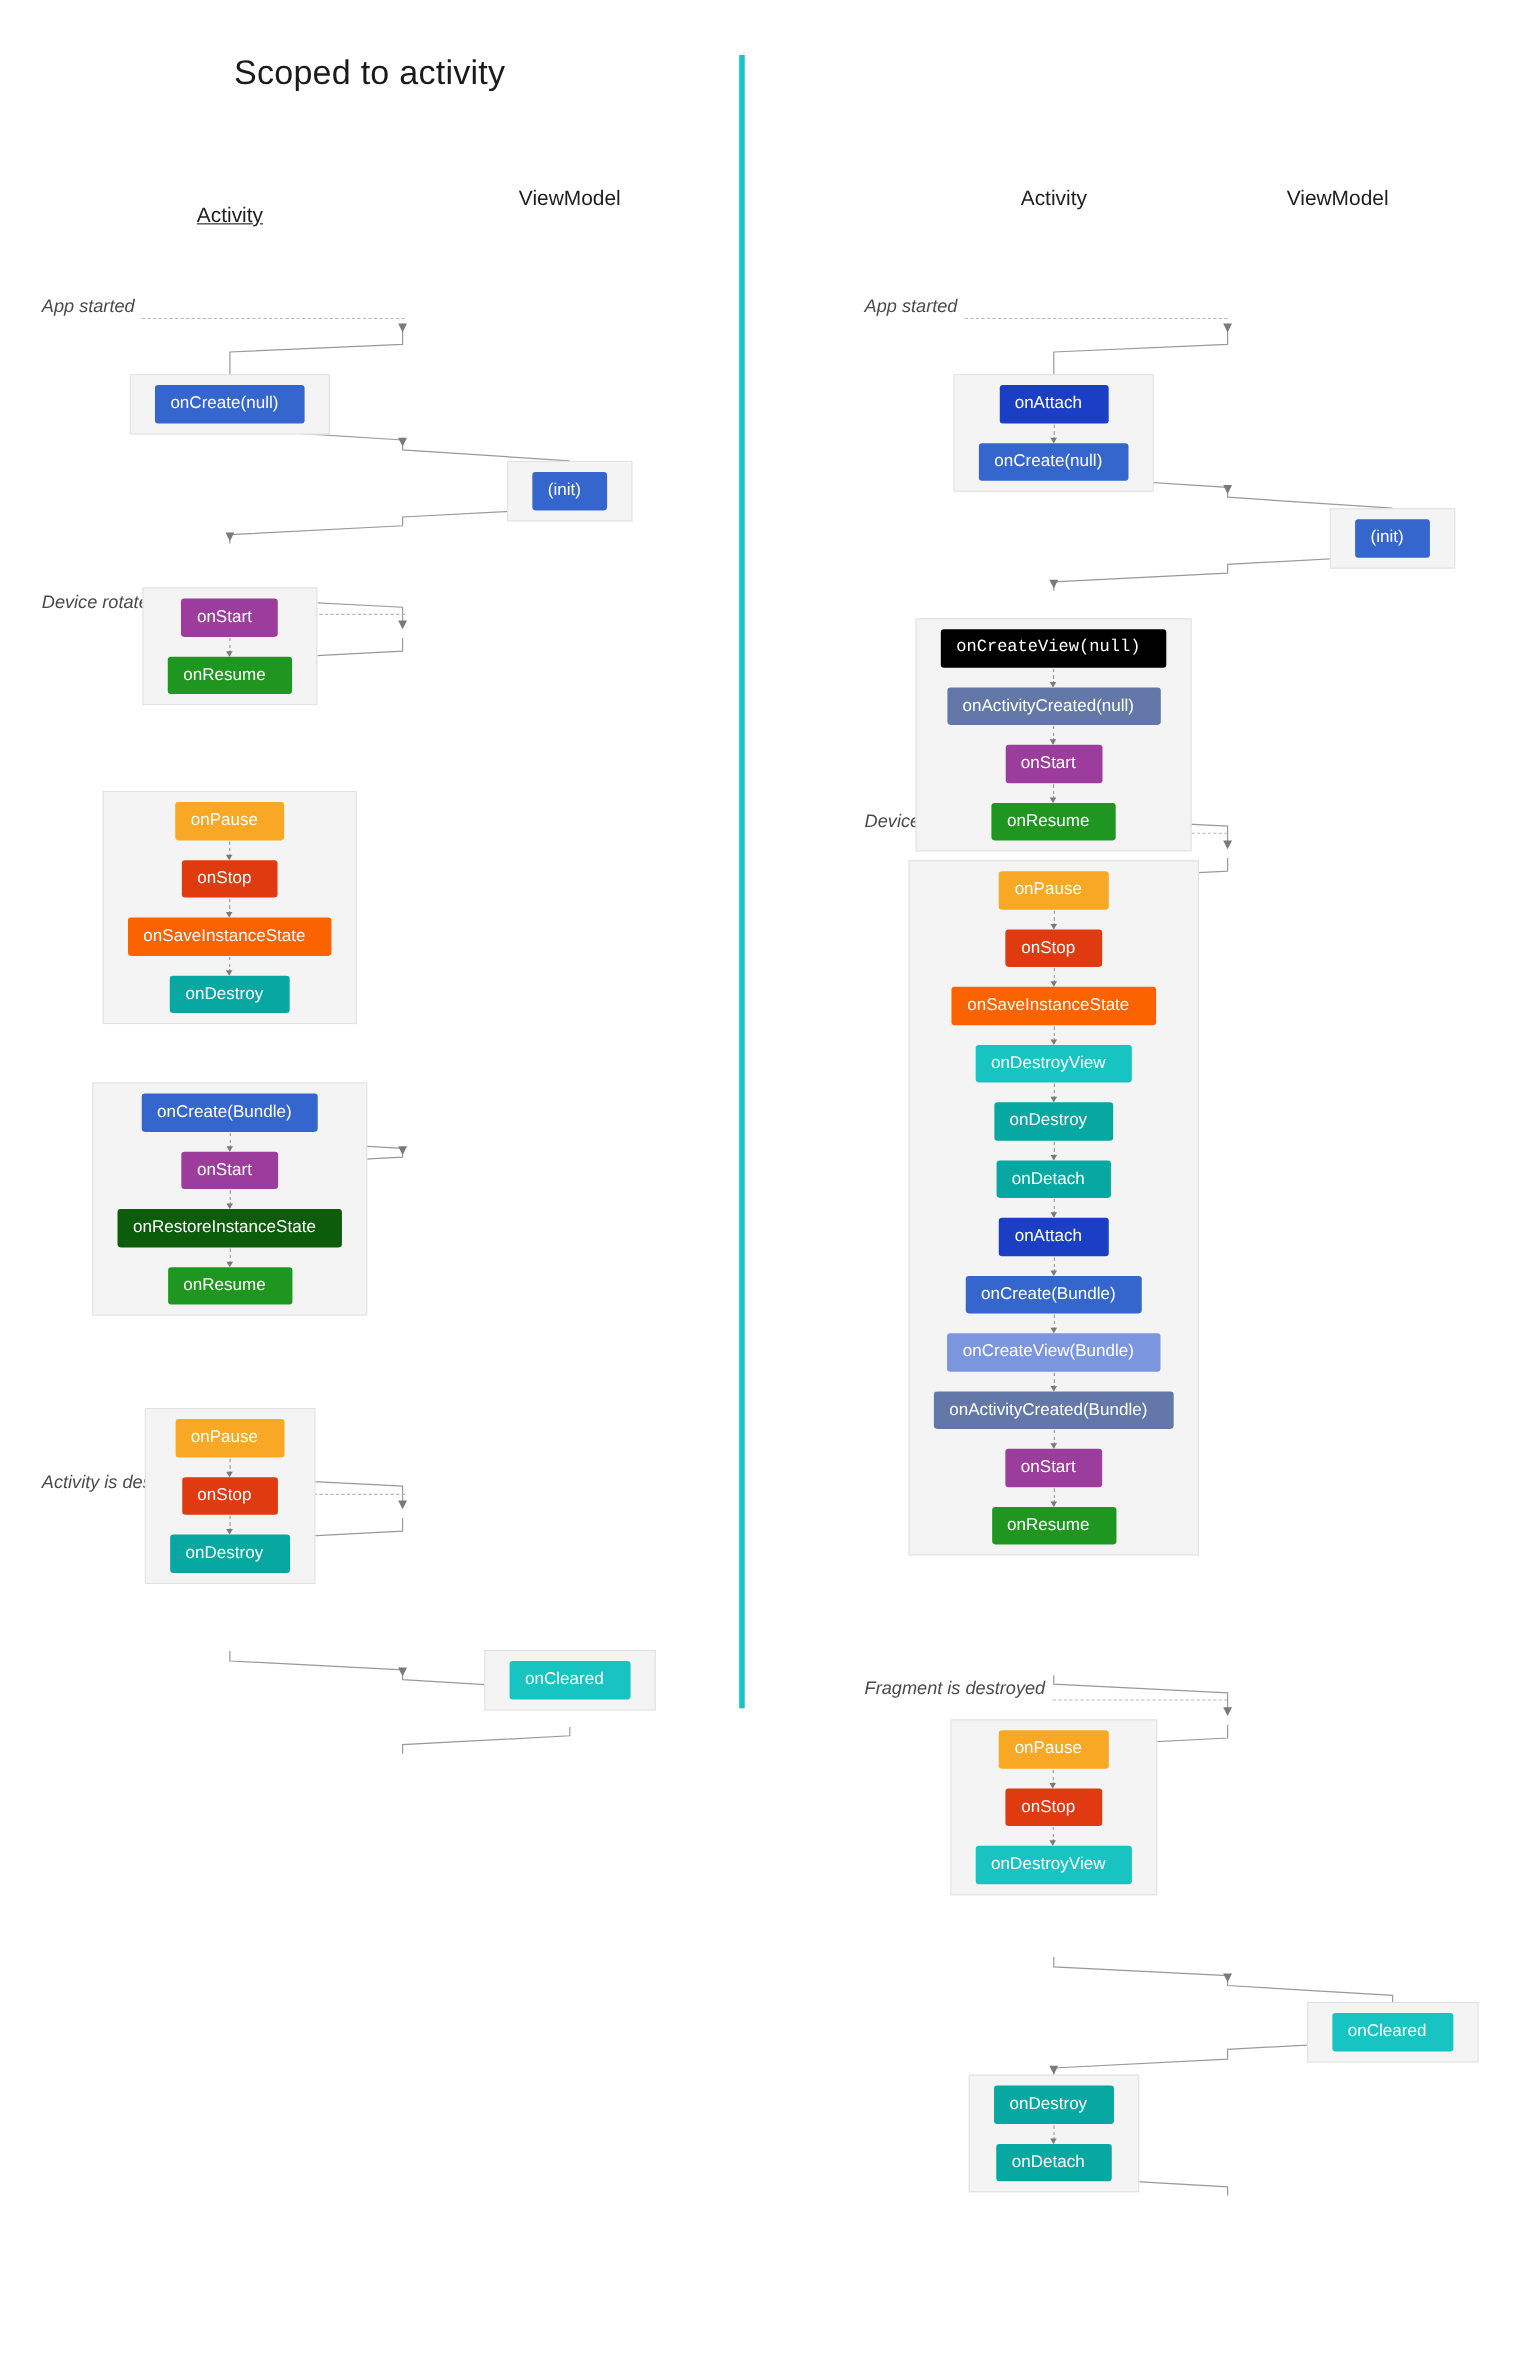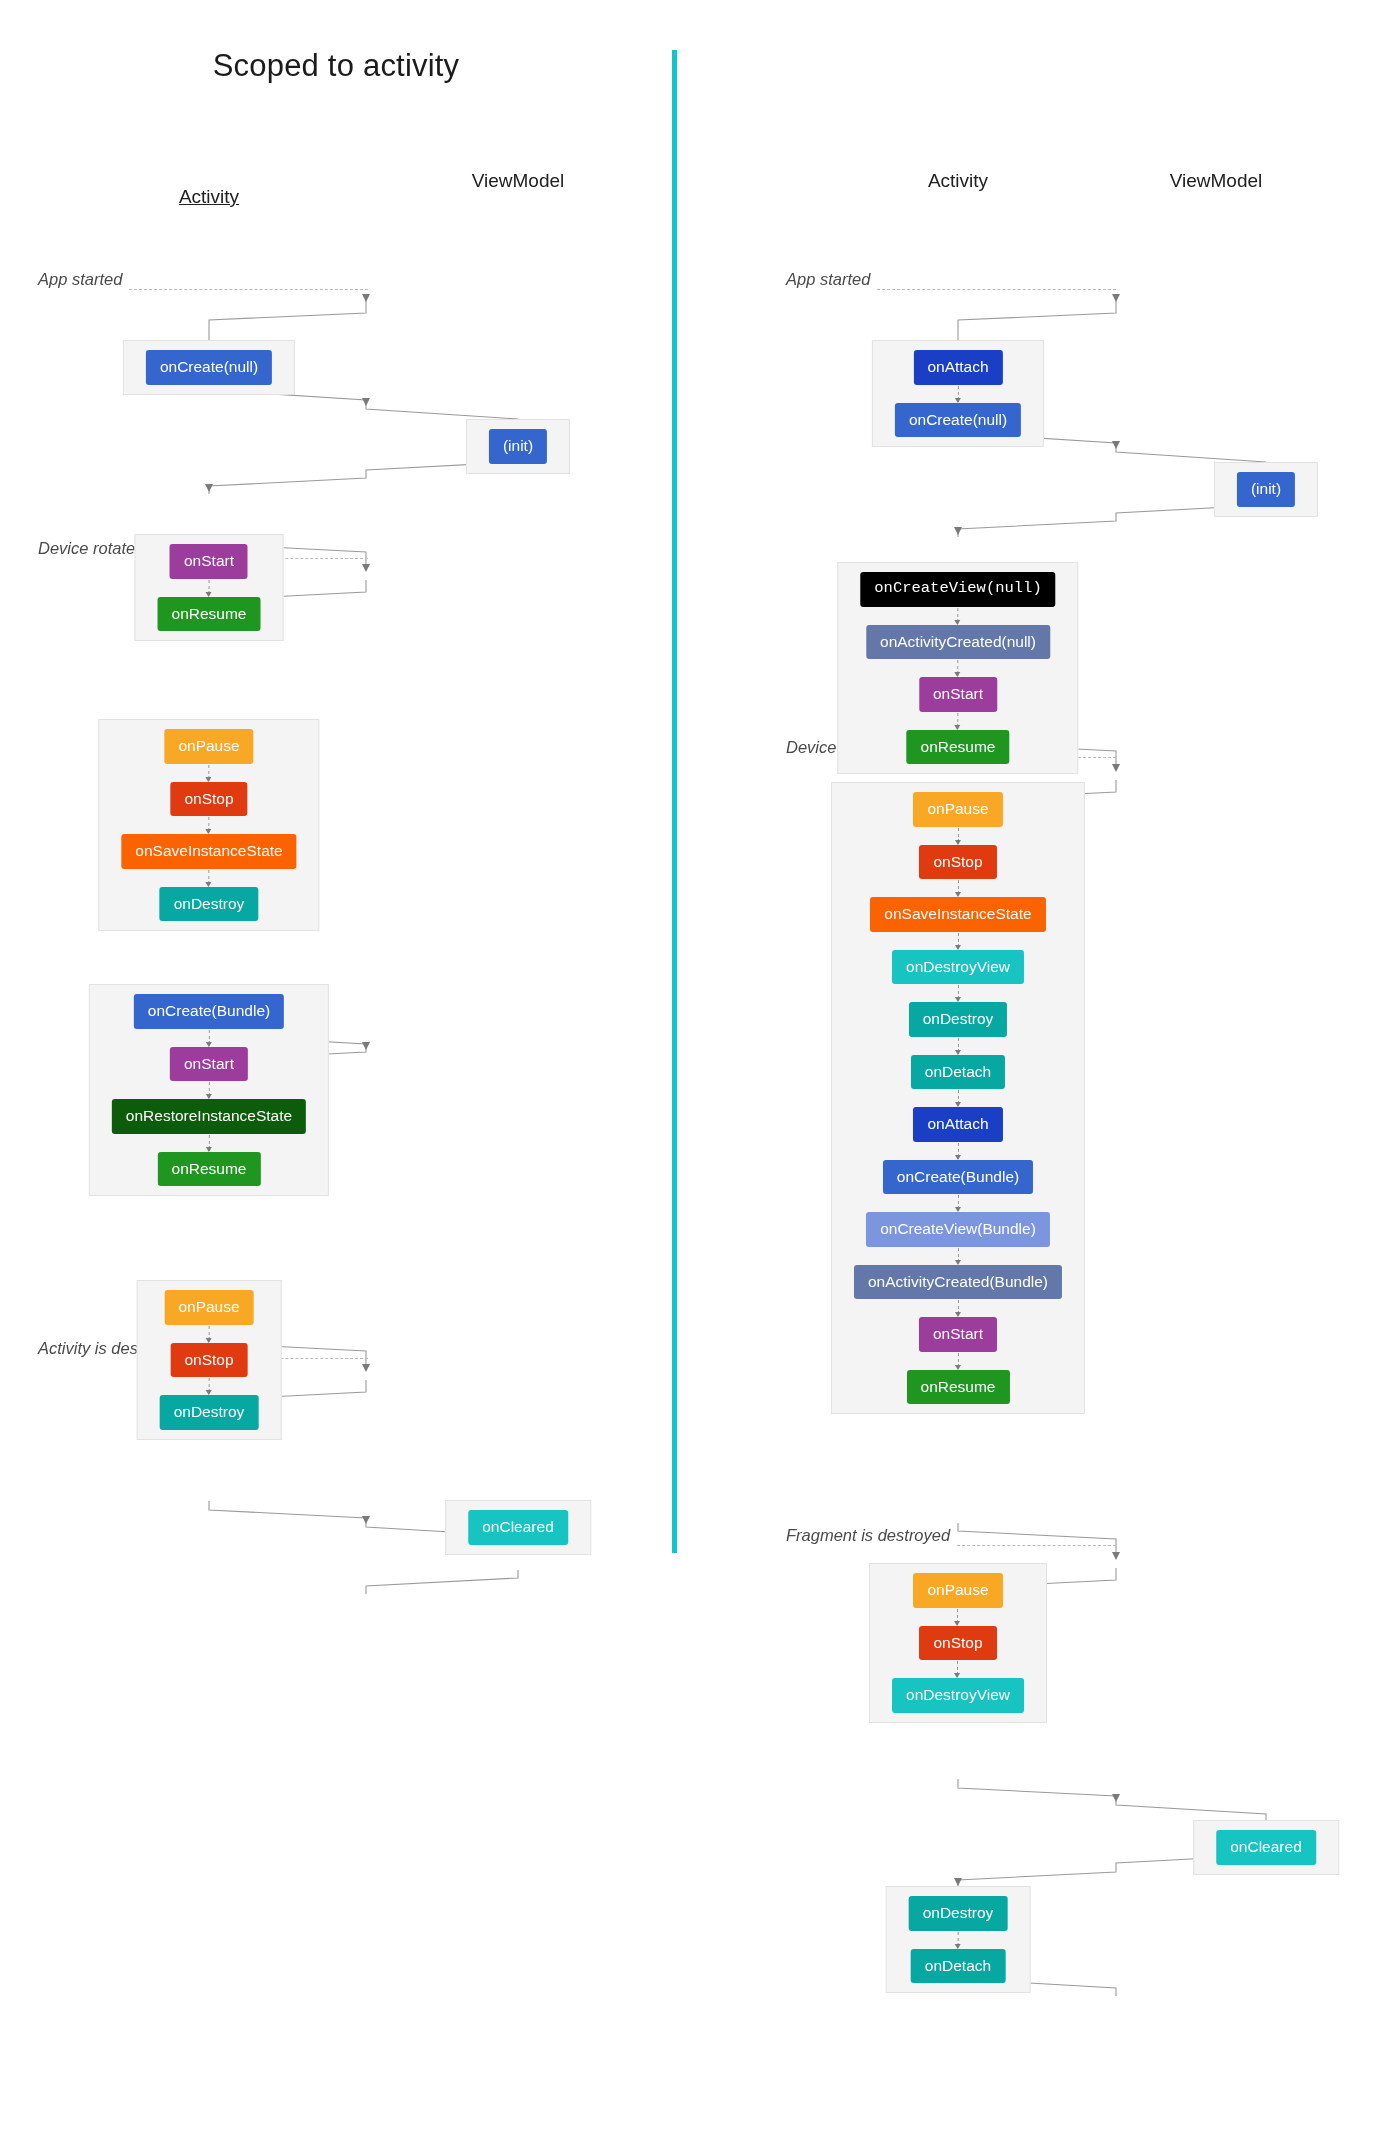--- a/index.html
+++ b/index.html
@@ -58,21 +58,21 @@
     display: flex;
     flex-direction: column;
     align-items: center;
     transform: translateX(-50%);
   }
   .lc {
     display: block;
     color: #ffffff;
     font-size: 15.5px;
     line-height: 1;
-    padding: 9px 14px 10px 14px;
+    padding: 9px 24px 10px 14px;
     border-radius: 3px;
     white-space: nowrap;
     text-align: center;
   }
   .arrow {
     width: 1px;
     height: 16px;
     position: relative;
     margin: 1px 0 1px 0;
     background: linear-gradient(to bottom,#9a9a9a 0 3px, transparent 3px 6px, #9a9a9a 6px 9px, transparent 9px 11px, #9a9a9a 11px 16px);

